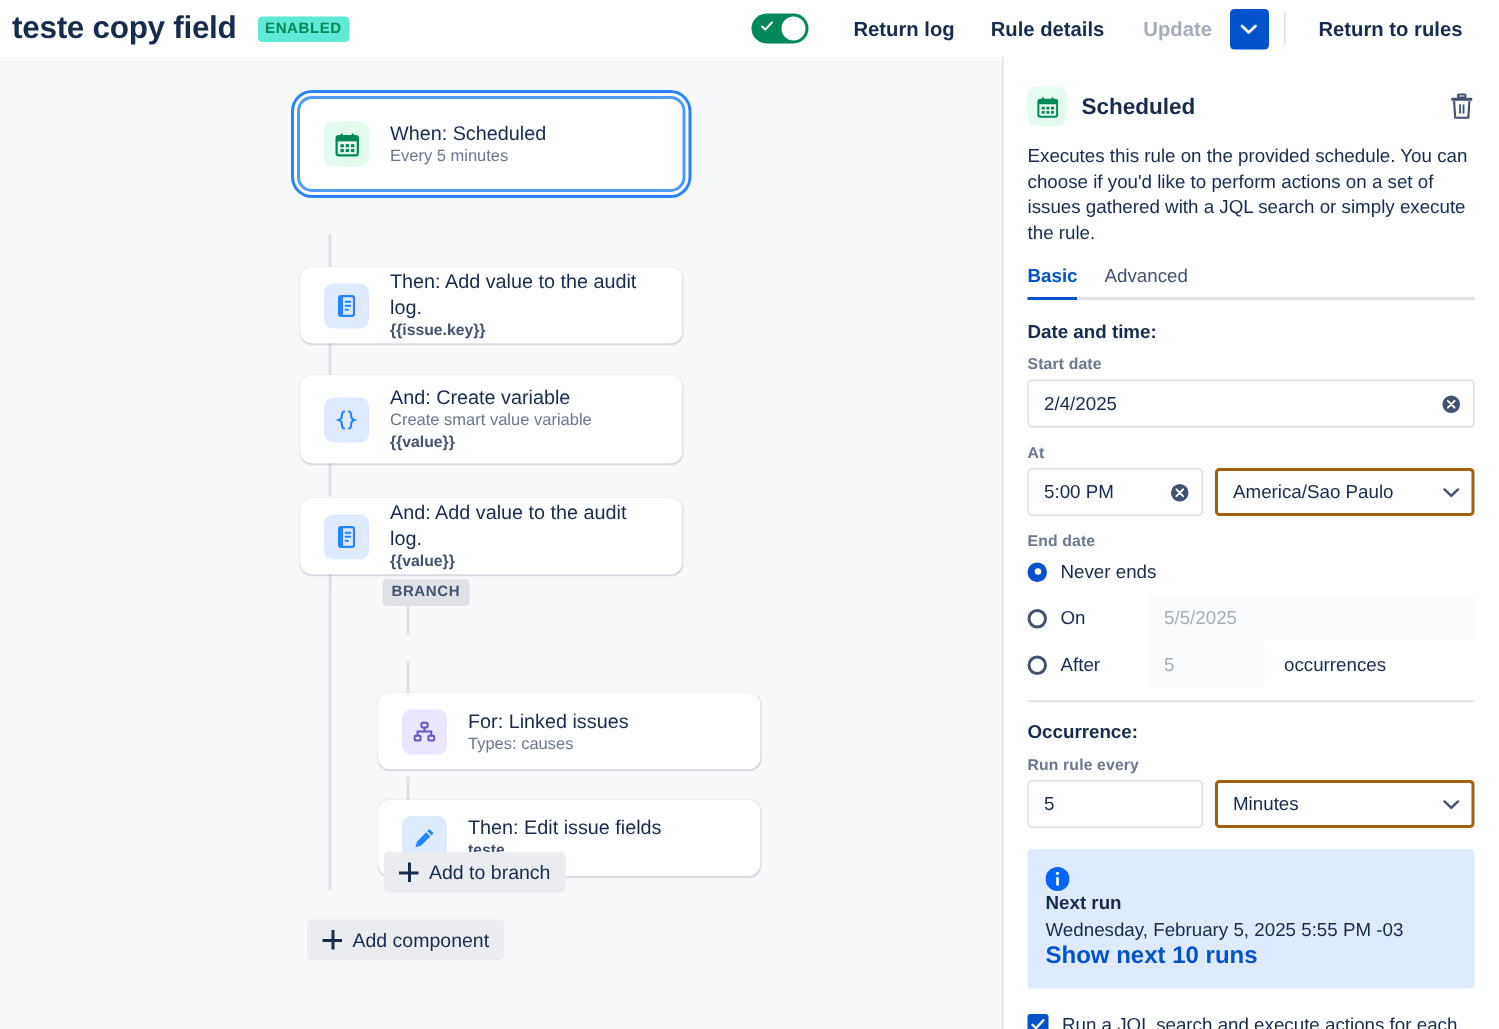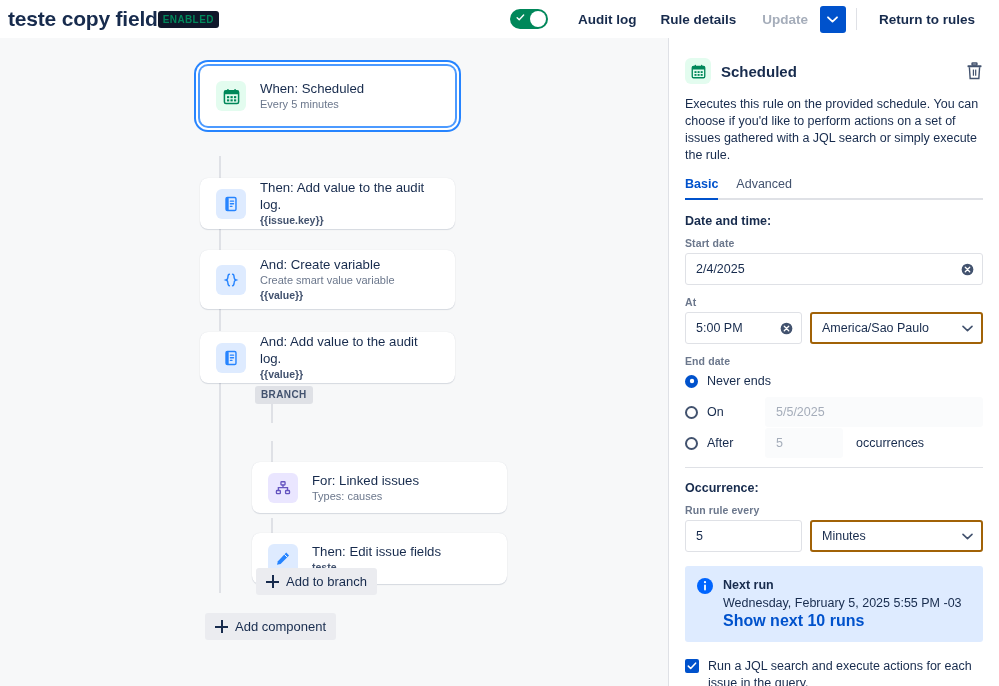--- a/index.html
+++ b/index.html
@@ -19,21 +19,22 @@
     background: #ffffff;
     display: flex; align-items: center;
   }
   .rule-title {
     font-size: 21px; font-weight: 600;
     color: #172b4d;
     margin-left: 8px;
     letter-spacing: -0.2px;
   }
   .enabled-badge {
-    background: #0f172a;
+    margin-left: 14px;
+    background: #5eead4;
     color: #00875a;
     font-size: 10px;
     font-weight: 700;
     letter-spacing: 0.4px;
     padding: 2px 5px 2px 5px;
     border-radius: 3px;
     line-height: 13px;
   }
   .topbar-right {
     position: absolute; right: 12px; top: 0;
@@ -293,20 +294,21 @@
   .hr {
     height: 1px; background: #dfe1e6;
     margin: 14px 0 13px 0;
   }
   .info-box {
     background: #deebff;
     border-radius: 3px;
     padding: 11px 12px 12px 12px;
     display: flex;
     margin-top: 14px;
+    flex-direction: column;
   }
   .info-ic {
     width: 16px; height: 16px; flex: 0 0 16px;
     margin-right: 10px; margin-top: 1px;
   }
   .info-title { font-size: 12.5px; font-weight: 700; color: #172b4d; line-height: 17px; }
   .info-body { font-size: 12.5px; color: #172b4d; line-height: 18px; }
   .info-link { font-size: 16px; color: #0052cc; font-weight: 600; cursor: pointer; line-height: 18px; }
   .chk-row {
     display: flex; align-items: flex-start;
@@ -329,21 +331,21 @@
   <div class="rule-title">teste copy field</div>
   <div class="enabled-badge">ENABLED</div>
 
   <div class="topbar-right">
     <div class="toggle">
       <svg class="chk" viewBox="0 0 12 12">
         <path d="M1.5 6.2 L4.3 9 L10.2 2.6" stroke="#ffffff" stroke-width="1.8" fill="none" stroke-linecap="round" stroke-linejoin="round"></path>
       </svg>
       <div class="knob"></div>
     </div>
-    <div class="tb-link">Audit log</div>
+    <div class="tb-link">Return log</div>
     <div class="tb-link">Rule details</div>
     <button class="update-btn">Update</button>
     <div class="update-caret">
       <svg width="11" height="7" viewBox="0 0 11 7">
         <path d="M1 1.3 L5.5 5.6 L10 1.3" stroke="#ffffff" stroke-width="1.8" fill="none" stroke-linecap="round" stroke-linejoin="round"></path>
       </svg>
     </div>
     <div class="vdiv"></div>
     <div class="tb-link">Return to rules</div>
   </div>

